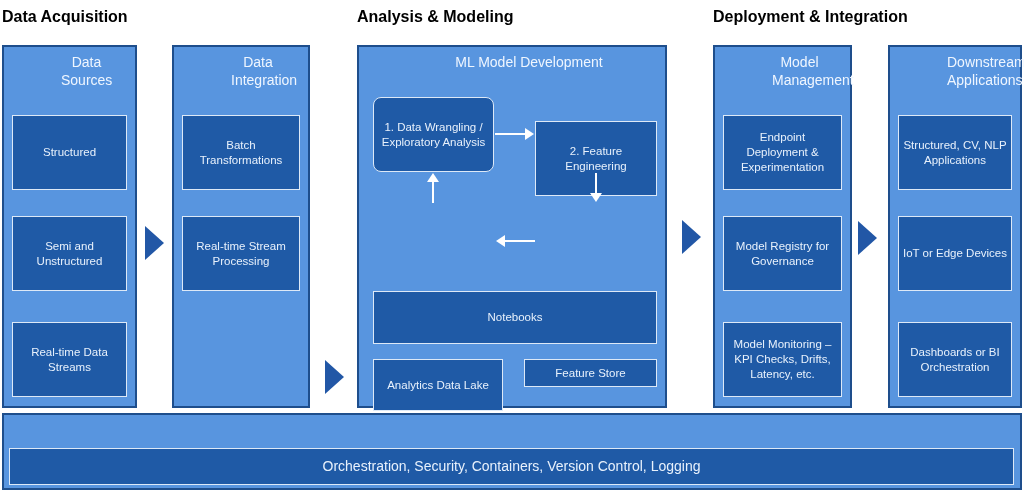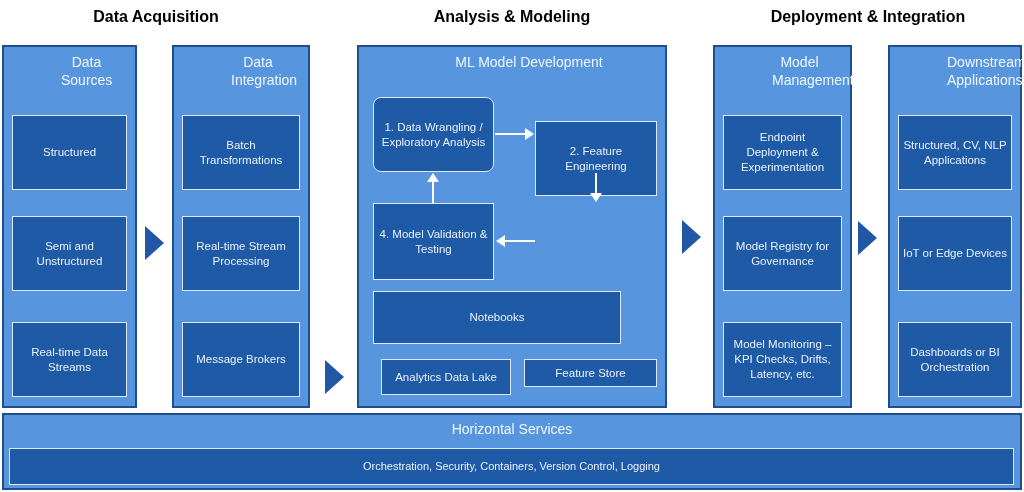--- a/index.html
+++ b/index.html
@@ -3,21 +3,21 @@
 <meta charset="utf-8">
 <style>
   html,body{margin:0;padding:0;background:#fff;}
   #stage{
     position:relative;width:1024px;height:492px;overflow:hidden;
     background:var(--background,#fff);
     font-family:"Liberation Sans",sans-serif;
     -webkit-font-smoothing:antialiased;
   }
   .hdr{
-    position:absolute;top:8px;text-align:center;
+    position:absolute;top:8px;
     font-size:16px;font-weight:bold;color:var(--header-text,#000);
   }
   #hdr-acquisition{left:2px;width:308px;}
   #hdr-analysis{left:357px;width:310px;}
   #hdr-deployment{left:713px;width:310px;}
 
   .panel{
     position:absolute;top:45px;height:363px;box-sizing:border-box;
     background:var(--panel-fill,#5895DF);
     border:2px solid var(--panel-border,#1E4E8C);
@@ -45,22 +45,22 @@
   }
   
   .item{left:8px;right:8px;height:75px;}
   .i1{top:68px}.i2{top:169px}.i3{top:275px}
 
   
   .ml-b1{left:14px;top:50px;width:121px;height:75px;border-radius:8px;}
   .ml-b2{left:176px;top:50px;width:122px;height:75px;margin-top:24px;}
   .ml-b4{left:14px;top:156px;width:121px;height:77px;}
   .ml-b3{left:176px;top:156px;width:122px;height:77px;}
-  .ml-notebooks{left:14px;top:244px;width:248px;height:53px;}
-  .ml-lake{left:22px;top:312px;width:130px;height:36px;}
+  .ml-notebooks{left:14px;top:244px;width:284px;height:53px;}
+  .ml-lake{left:14px;top:312px;width:130px;height:52px;}
   .ml-store{left:165px;top:312px;width:133px;height:28px;}
 
   
   .stem{position:absolute;background:var(--inner-arrow,#fff);}
   .stem-h{height:2px;}
   .stem-v{width:2px;}
   .ah{position:absolute;width:0;height:0;}
   .ah-right{border-left:9px solid var(--inner-arrow,#fff);border-top:6px solid transparent;border-bottom:6px solid transparent;}
   .ah-left{border-right:9px solid var(--inner-arrow,#fff);border-top:6px solid transparent;border-bottom:6px solid transparent;}
   .ah-down{border-top:9px solid var(--inner-arrow,#fff);border-left:6px solid transparent;border-right:6px solid transparent;}
@@ -81,21 +81,21 @@
   #hs-bar{
     position:absolute;left:2px;top:413px;width:1020px;height:77px;box-sizing:border-box;
     background:var(--panel-fill,#5895DF);
     border:2px solid var(--panel-border,#1E4E8C);
   }
   #hs-title{
     position:absolute;top:6px;left:0;right:0;text-align:center;
     font-size:14px;color:var(--title-text,#EFF6FF);
   }
   #hs-inner{
-    left:5px;right:6px;top:33px;height:37px;font-size:11px;
+    left:5px;right:6px;top:33px;height:37px;font-size:14px;
   }
 </style>
 </head>
 <body>
 
 <div id="stage">
 
   <div class="hdr" id="hdr-acquisition">Data Acquisition</div>
   <div class="hdr" id="hdr-analysis">Analysis &amp; Modeling</div>
   <div class="hdr" id="hdr-deployment">Deployment &amp; Integration</div>
@@ -104,28 +104,26 @@
     <div class="panel-title">Data Sources</div>
     <div class="box item i1">Structured</div>
     <div class="box item i2">Semi and Unstructured</div>
     <div class="box item i3">Real-time Data Streams</div>
   </div>
 
   <div class="panel" id="panel-integration">
     <div class="panel-title">Data Integration</div>
     <div class="box item i2">Real-time Stream Processing</div>
     <div class="box item i1">Batch Transformations</div>
-    <div class="box item i3">Message Brokers</div>
   </div>
 
   <div class="panel" id="panel-ml">
     <div class="panel-title">ML Model Development</div>
     <div class="box ml-b1">1. Data Wrangling / Exploratory Analysis</div>
     <div class="box ml-b2">2. Feature Engineering</div>
-    <div class="box ml-b4">4. Model Validation &amp; Testing</div>
     <div class="box ml-notebooks">Notebooks</div>
     <div class="box ml-lake">Analytics Data Lake</div>
     <div class="box ml-store">Feature Store</div>
 
     <div class="stem stem-h" style="left:136px;top:86px;width:30px;"></div>
     <div class="ah ah-right" style="left:166px;top:81px;"></div>
 
     <div class="stem stem-v" style="left:236px;top:126px;height:20px;"></div>
     <div class="ah ah-down" style="left:231px;top:146px;"></div>
 
@@ -149,17 +147,16 @@
     <div class="box item i2">IoT or Edge Devices</div>
     <div class="box item i3">Dashboards or BI Orchestration</div>
   </div>
 
   <div class="flow-arrow" id="fa-1"></div>
   <div class="flow-arrow" id="fa-2"></div>
   <div class="flow-arrow" id="fa-3"></div>
   <div class="flow-arrow" id="fa-4"></div>
 
   <div id="hs-bar">
-    <div id="hs-title">Horizontal Services</div>
     <div class="box" id="hs-inner">Orchestration, Security, Containers, Version Control, Logging</div>
   </div>
 
 </div>
 
 </body></html>

